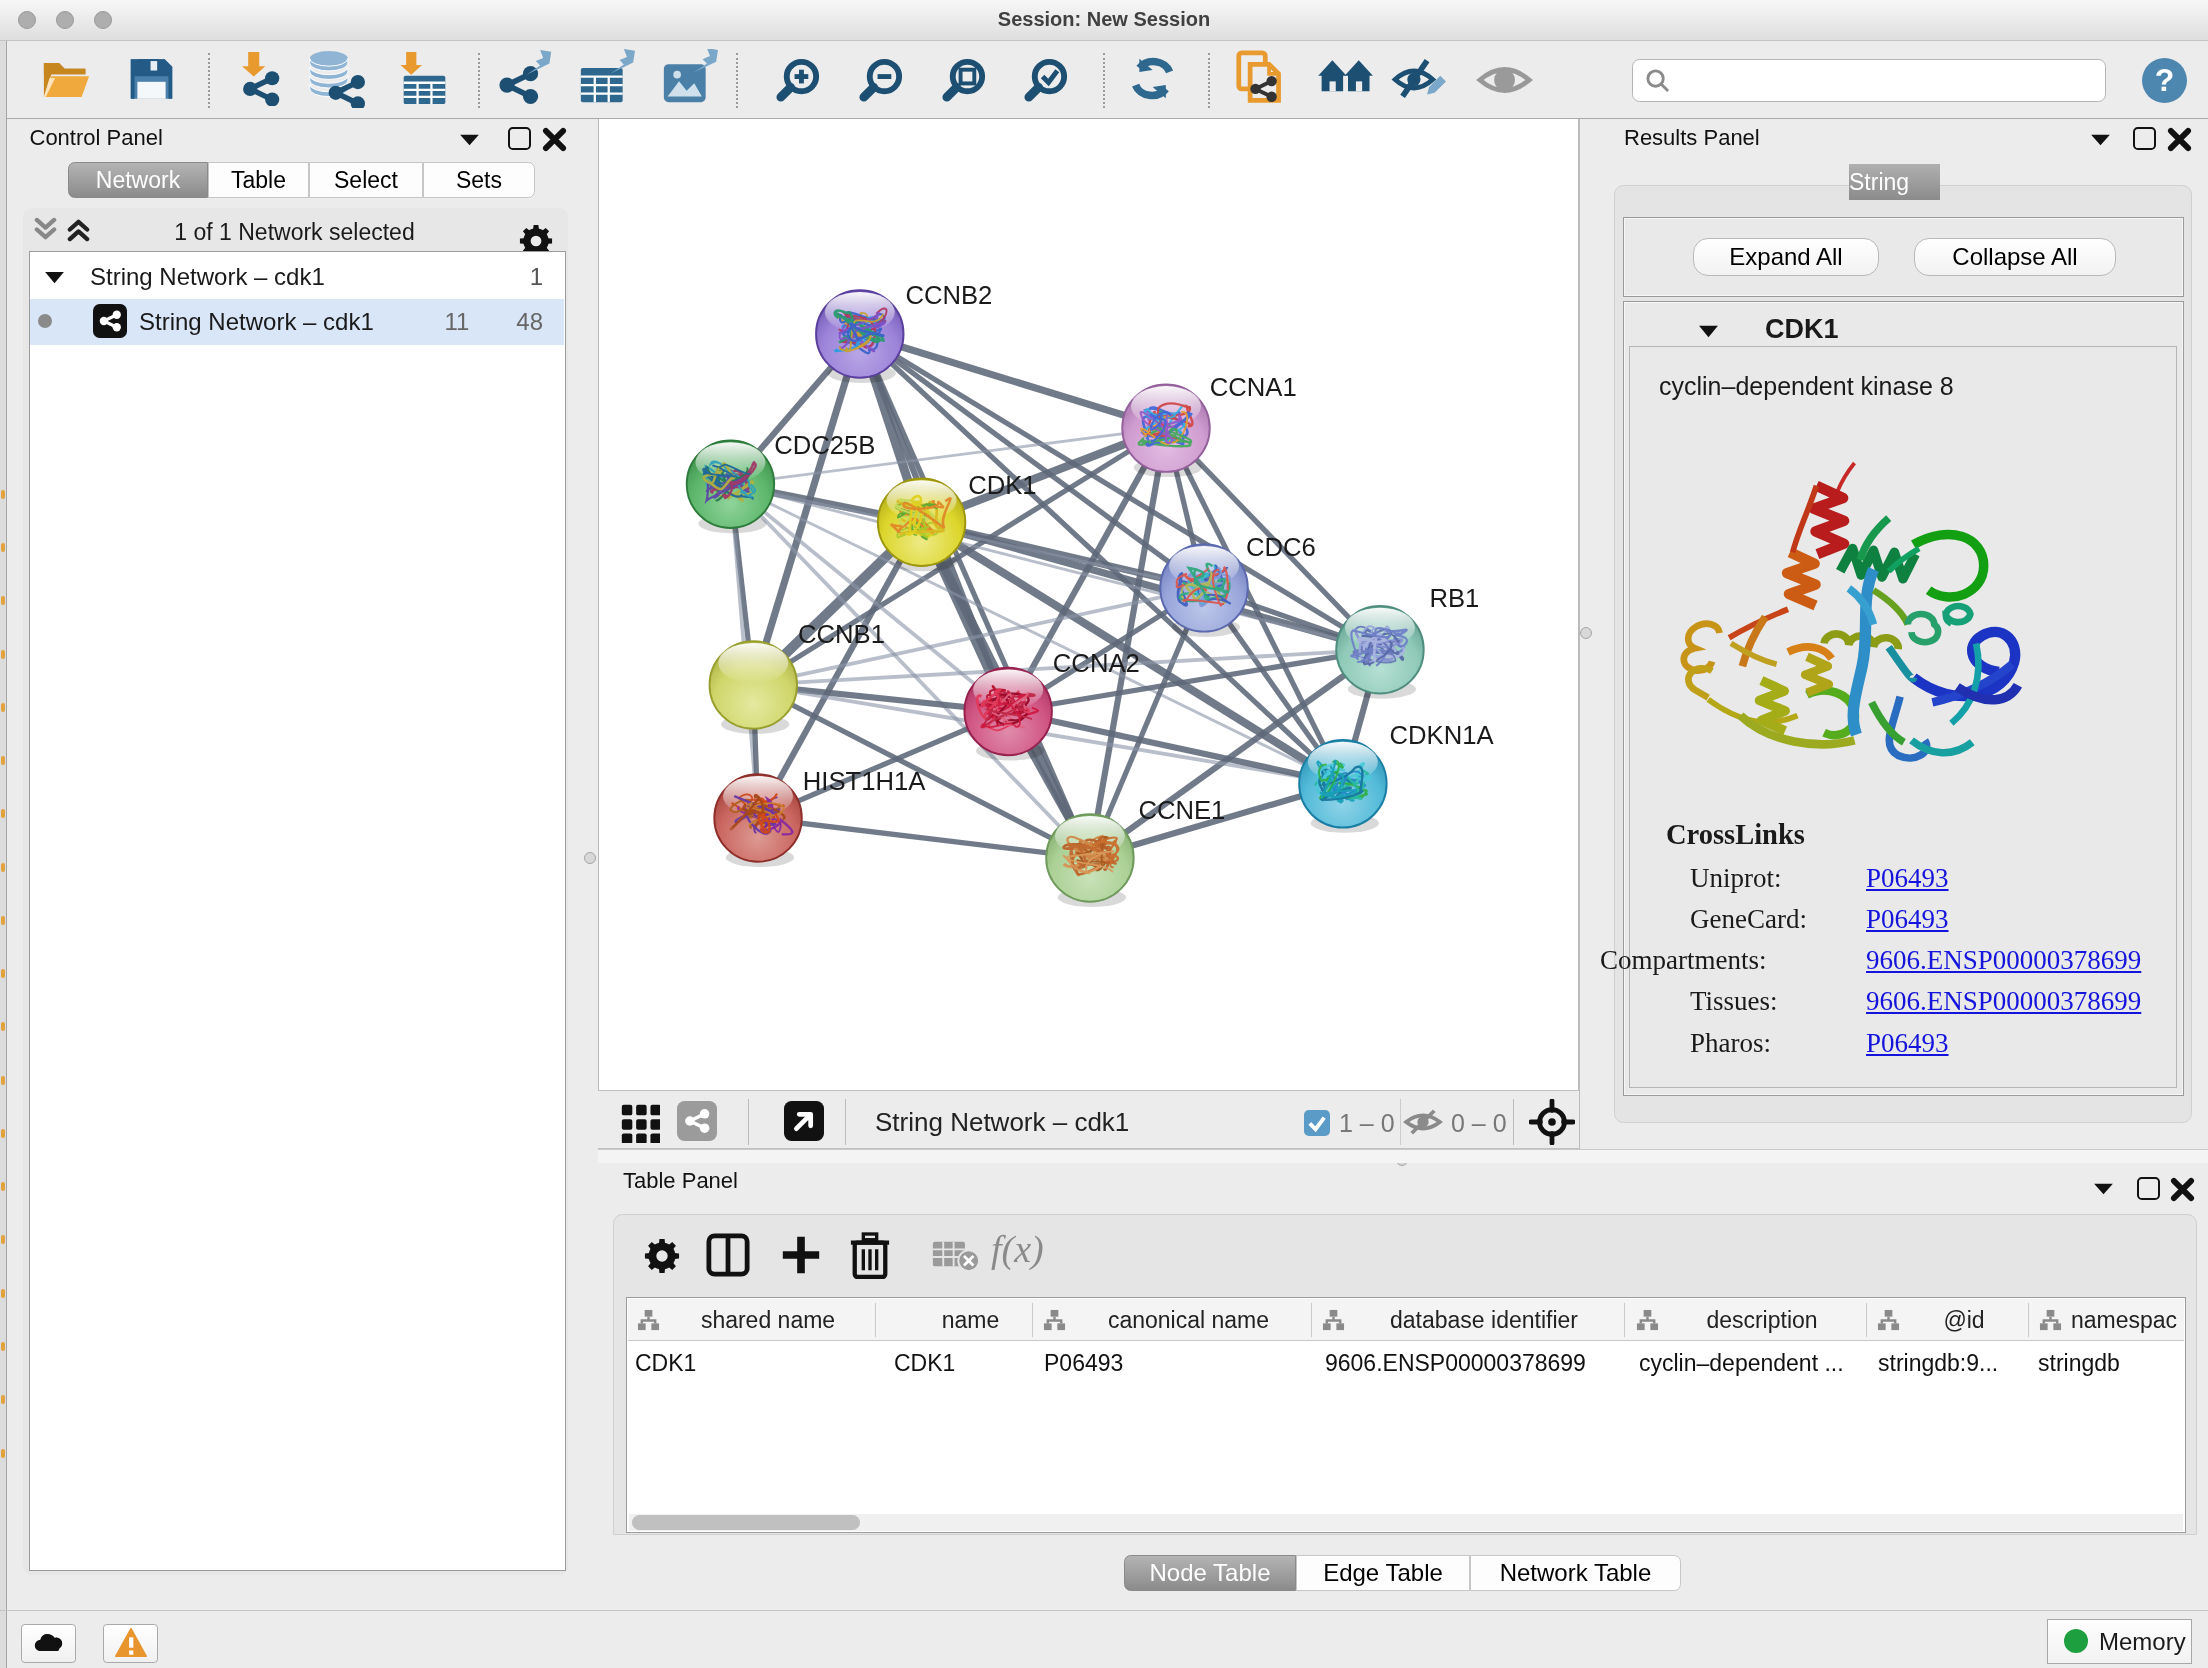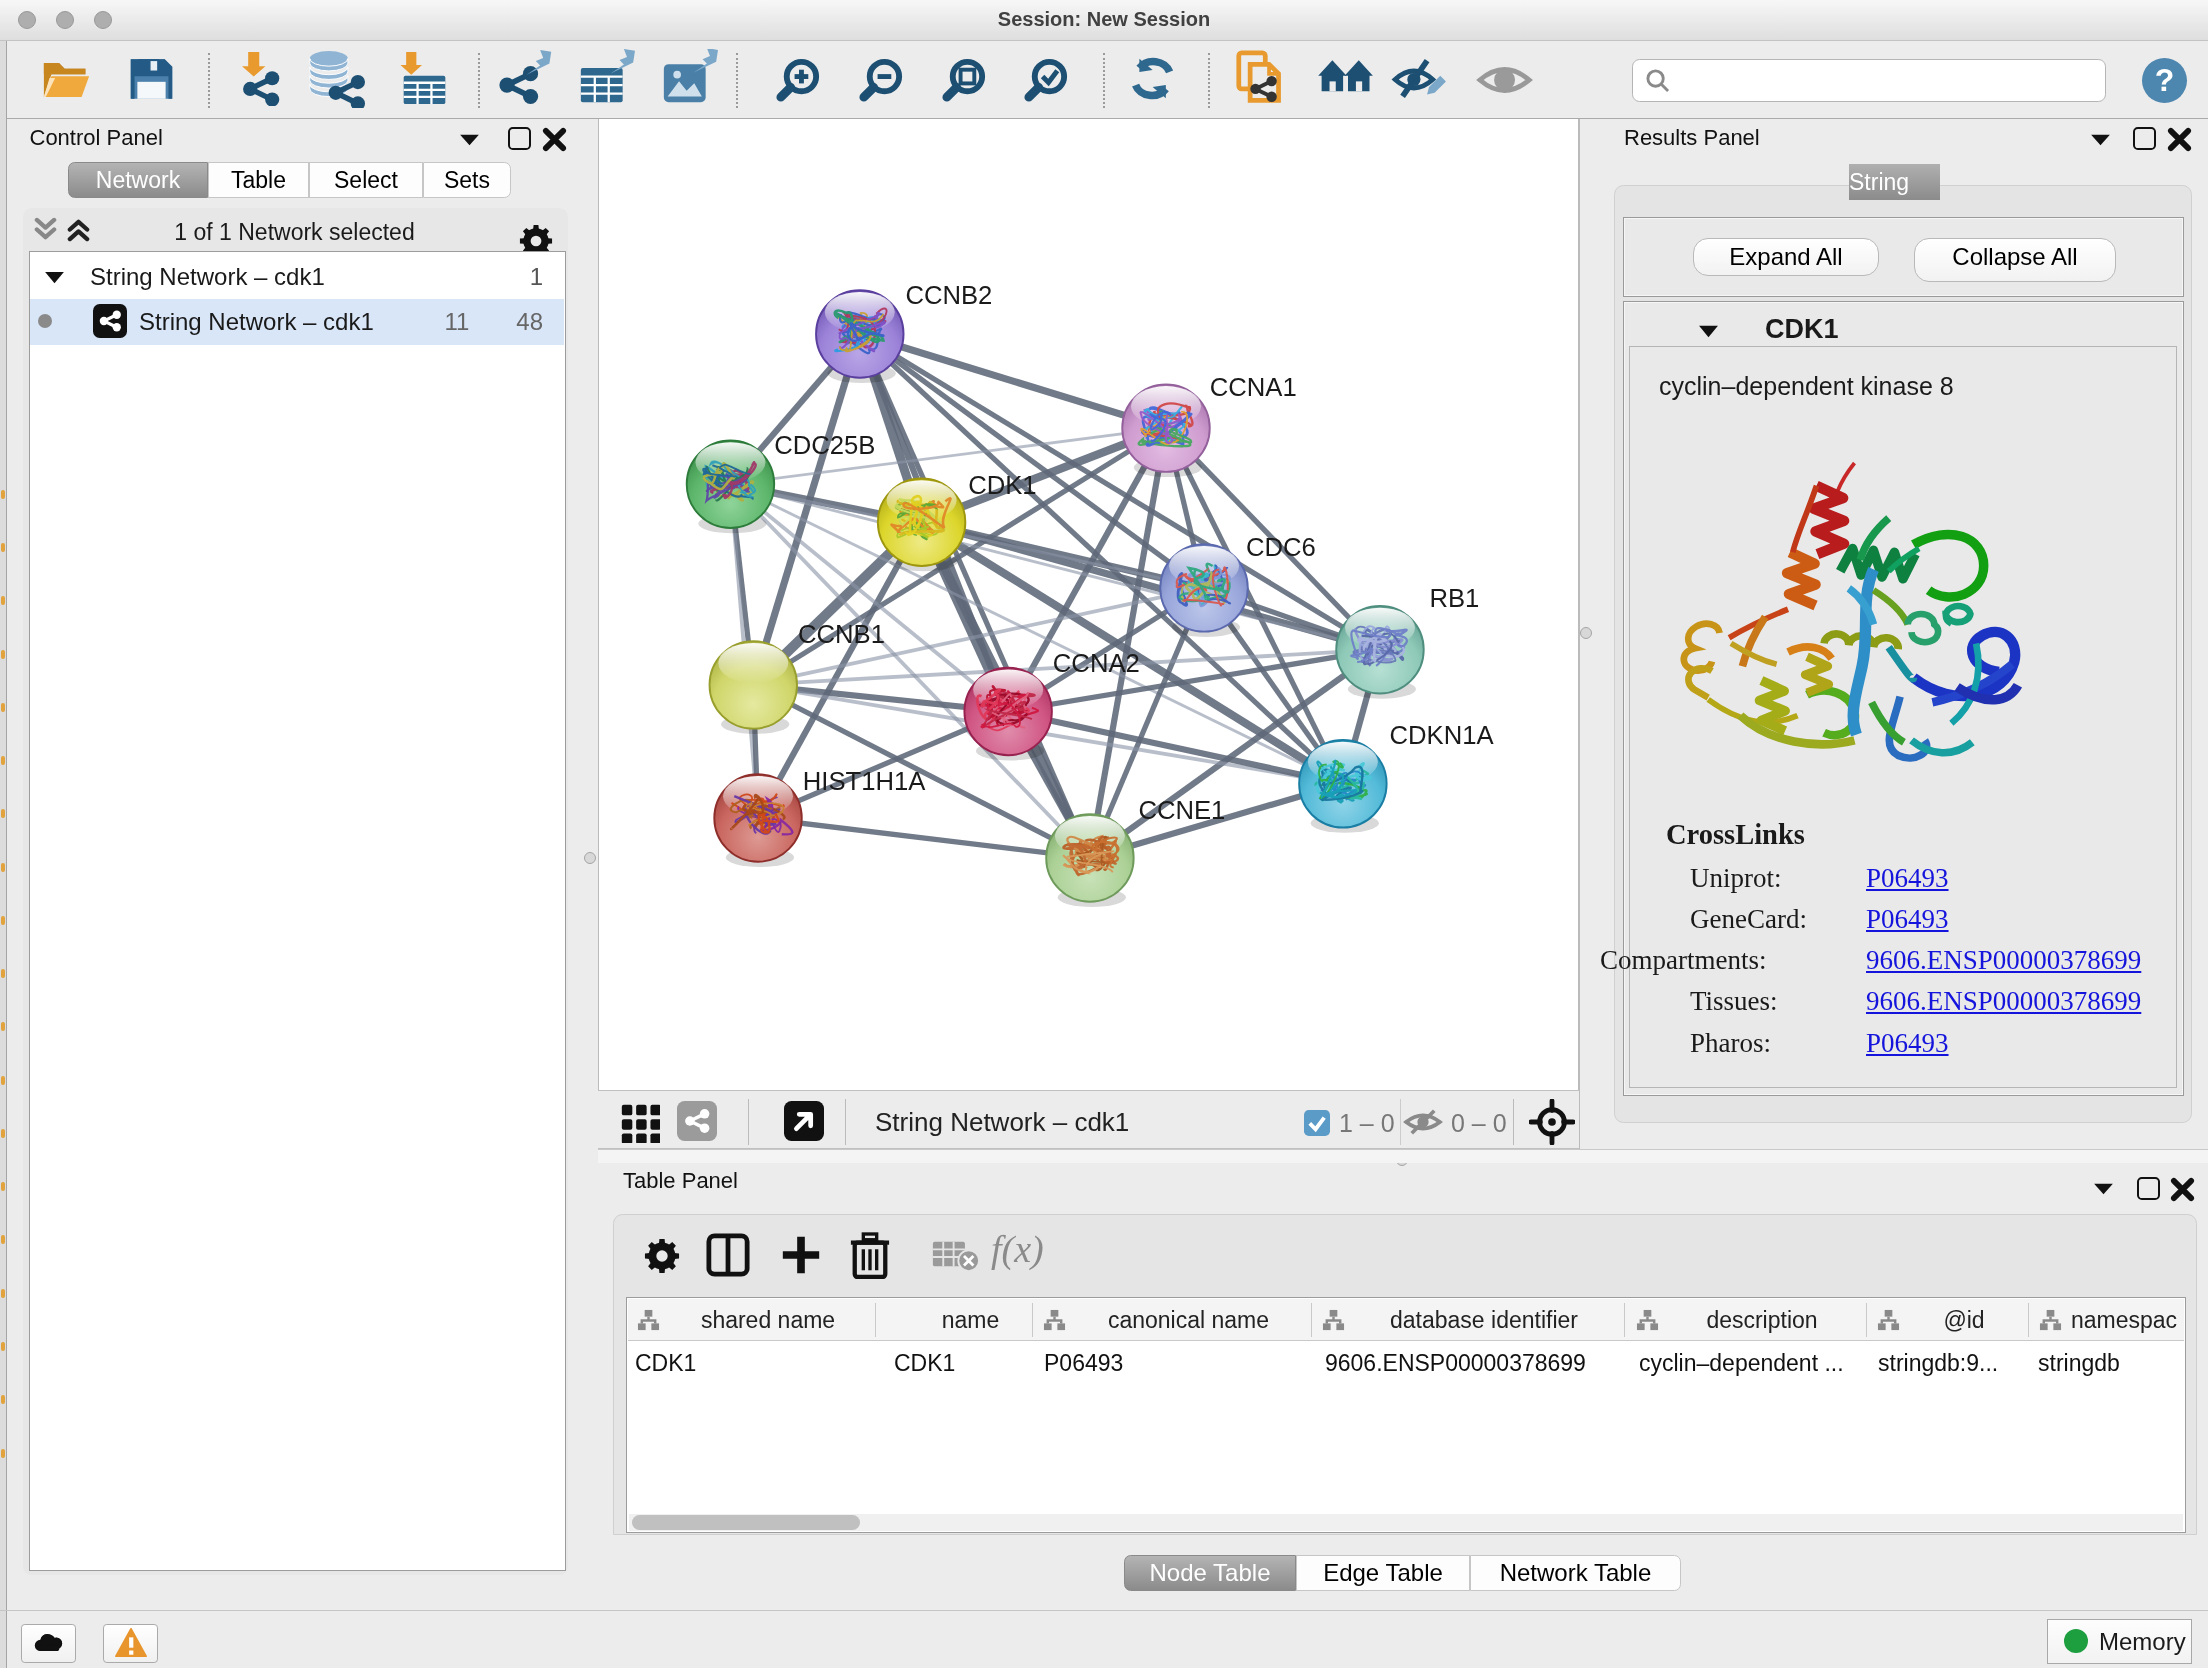--- a/index.html
+++ b/index.html
@@ -185,21 +185,21 @@
 <svg class="abs" style="left:458px;top:132px" width="23" height="15" viewBox="0 0 24 16">
     <path d="M2 3 L22 3 L12 14 Z" fill="#111"></path>
   </svg>
 <div class="abs" style="left:508px;top:127px;width:23px;height:23px;border:2.9px solid #111;border-radius:4.8px"></div>
 <svg class="abs" style="left:542px;top:127px" width="25" height="25" viewBox="0 0 26 26">
     <path d="M4 4 L22 22 M22 4 L4 22" stroke="#111" stroke-width="6" stroke-linecap="round"></path>
   </svg>
 <div class="tab tabsel" style="left:68px;top:162px;width:140px;border-radius:6.7px 0 0 6.7px">Network</div>
 <div class="tab" style="left:208px;top:162px;width:101px">Table</div>
 <div class="tab" style="left:309px;top:162px;width:114px">Select</div>
-<div class="tab" style="left:423px;top:162px;width:88px;border-radius:0 6.7px 6.7px 0">Sets</div>
+<div class="tab" style="left:423px;top:162px;width:112px;border-radius:0 6.7px 6.7px 0">Sets</div>
 <div class="abs" style="left:23px;top:208px;width:545px;height:1367px;background:#e7e7e7;border-radius:8.6px"></div>
 <svg class="abs" style="left:34px;top:217px" width="23" height="25" viewBox="0 0 24 26">
     <g stroke="#888">
       <path d="M3 3 L12 11 L21 3" fill="none" stroke-width="4.5" stroke-linecap="round" stroke-linejoin="round"></path>
       <g transform="translate(0 10)">
         <path d="M3 3 L12 11 L21 3" fill="none" stroke-width="4.5" stroke-linecap="round" stroke-linejoin="round"></path>
       </g>
     </g>
   </svg>
 <svg class="abs" style="left:67px;top:217px" width="23" height="25" viewBox="0 0 24 26">
@@ -639,21 +639,21 @@
     <path d="M2 3 L22 3 L12 14 Z" fill="#111"></path>
   </svg>
 <div class="abs" style="left:2133px;top:127px;width:23px;height:23px;border:2.9px solid #111;border-radius:4.8px"></div>
 <svg class="abs" style="left:2167px;top:127px" width="25" height="25" viewBox="0 0 26 26">
     <path d="M4 4 L22 22 M22 4 L4 22" stroke="#111" stroke-width="6" stroke-linecap="round"></path>
   </svg>
 <div class="abs" style="left:1614px;top:185px;width:578px;height:938px;background:#e4e4e4;border-radius:9.5px;border:1px solid #d0d0d0"></div>
 <div class="abs" style="left:1849px;top:164px;width:91px;height:36px;background:linear-gradient(#b0b0b0,#8b8b8b);border-radius:0;color:#fff;font-size:23px;text-align:left;line-height:36px">String</div>
 <div class="abs" style="left:1623px;top:217px;width:561px;height:80px;background:#e9e9e9;border:1px solid #9a9a9a;box-shadow:inset 0 0 0 1px #f6f6f6"></div>
 <div class="btn" style="left:1693px;top:238px;width:186px;height:38px;line-height:36px">Expand All</div>
-<div class="btn" style="left:1914px;top:238px;width:202px;height:44px;line-height:36px">Collapse All</div>
+<div class="btn" style="left:1914px;top:238px;width:202px;height:38px;line-height:36px">Collapse All</div>
 <div class="abs" style="left:1623px;top:301px;width:561px;height:795px;background:#e9e9e9;border:1px solid #9a9a9a;box-shadow:inset 0 0 0 1px #f6f6f6"></div>
 <svg class="abs" style="left:1697px;top:323px" width="23" height="17" viewBox="0 0 24 18">
     <path d="M2 3 L22 3 L12 15 Z" fill="#111"></path>
   </svg>
 <div class="abs" style="left:1765px;top:314px;font-size:27px;font-weight:bold">CDK1</div>
 <div class="abs" style="left:1629px;top:346px;width:548px;height:742px;background:#e9e9e9;border:1px solid #b5b5b5"></div>
 <div class="abs" style="left:1659px;top:372px;font-size:25px">cyclin–dependent kinase 8</div>
 <svg class="abs" style="left:1674px;top:457px" width="361" height="314" viewBox="0 0 380 330">
     <path d="M190 6 C182 16 176 26 172 36" fill="none" stroke="#c82828" stroke-width="4"></path>
     <path d="M150 30 l28 13 l-31 11 l32 13 l-30 11 l30 13 l-28 11" fill="none" stroke="#b81c1c" stroke-width="11" stroke-linejoin="round"></path>

